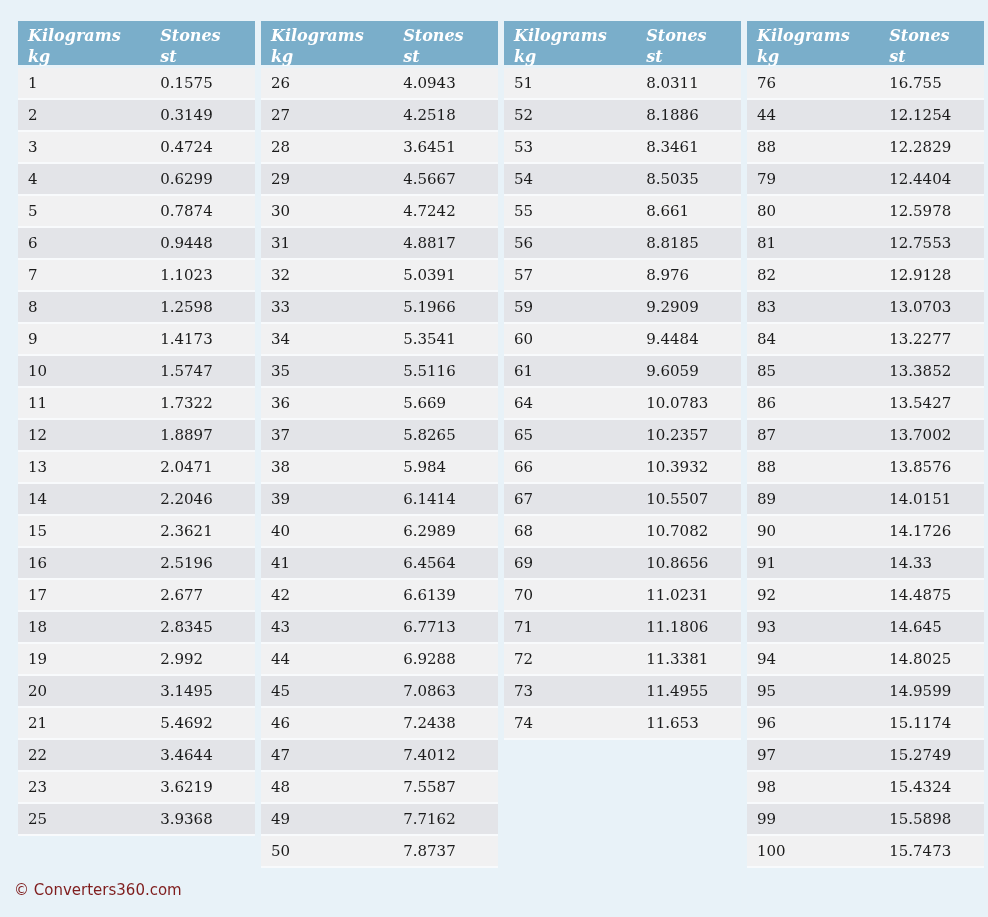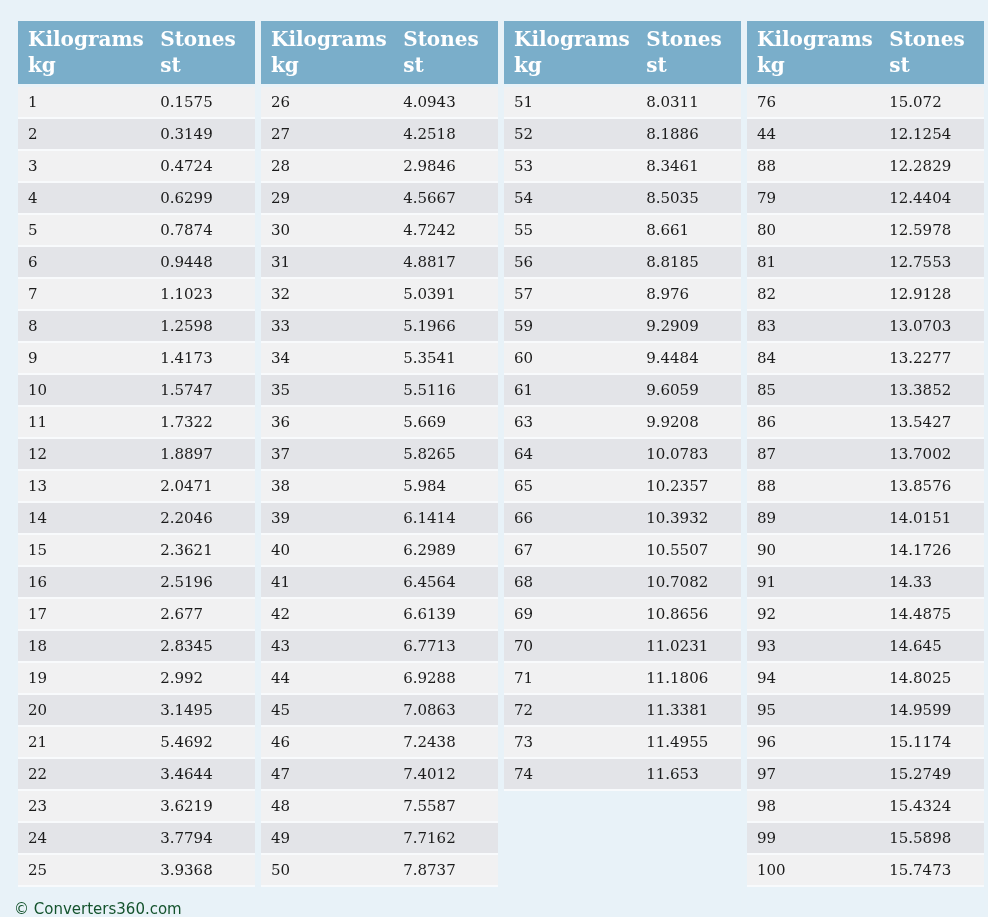--- a/index.html
+++ b/index.html
@@ -14,27 +14,28 @@
     display:grid;
     grid-template-columns:repeat(4, 1fr);
     column-gap:6px;
     padding:21px 4px 0 18px;
   }
   .conv-table { display:block; }
   .thead {
     background:#7aaeca;
     color:#ffffff;
     font-weight:bold;
-    font-size:20px;
+    font-size:16px;
     line-height:1.3;
     display:flex;
-    height:63px;
+    height:44px;
     box-sizing:border-box;
     padding-top:5px;
     margin-bottom:3px;
+    font-style:italic;
   }
   .thead .hcell { display:block; }
   .thead .c1 { width:60%; box-sizing:border-box; padding-left:10px; }
   .thead .c2 { width:40%; }
   .hline { display:block; }
   .tbody { display:block; }
   .row {
     display:flex;
     align-items:center;
     height:32px;
@@ -42,21 +43,21 @@
     border-bottom:2px solid #f8fafc;
     font-size:15px;
   }
   .row:nth-child(odd)  { background:#f1f1f2; }
   .row:nth-child(even) { background:#e3e4e8; }
   .row .kg { width:60%; box-sizing:border-box; padding-left:10px; }
   .row .st { width:40%; }
   .footer {
     font-family:"DejaVu Sans", sans-serif;
     font-size:15px;
-    color:#14532d;
+    color:#7f1d1d;
     padding:13px 0 0 14px;
   }
 </style>
 </head>
 <body style="background: rgb(232, 242, 248);">
 
 <div class="tables">
 
   <div class="conv-table">
     <div class="thead" style="background: rgb(122, 174, 202); color: rgb(255, 255, 255);">
@@ -156,24 +157,20 @@
         </div>
         <div class="row">
           <span class="kg">22</span>
           <span class="st">3.4644</span>
         </div>
         <div class="row">
           <span class="kg">23</span>
           <span class="st">3.6219</span>
         </div>
         <div class="row">
-          <span class="kg">24</span>
-          <span class="st">3.7794</span>
-        </div>
-        <div class="row">
           <span class="kg">25</span>
           <span class="st">3.9368</span>
         </div>
       </div>
   </div>
 
   <div class="conv-table">
     <div class="thead" style="background: rgb(122, 174, 202); color: rgb(255, 255, 255);">
       <span class="hcell c1">
         <span class="hline">Kilograms</span>
@@ -188,21 +185,21 @@
         <div class="row">
           <span class="kg">26</span>
           <span class="st">4.0943</span>
         </div>
         <div class="row">
           <span class="kg">27</span>
           <span class="st">4.2518</span>
         </div>
         <div class="row">
           <span class="kg">28</span>
-          <span class="st">2.9846</span>
+          <span class="st">3.6451</span>
         </div>
         <div class="row">
           <span class="kg">29</span>
           <span class="st">4.5667</span>
         </div>
         <div class="row">
           <span class="kg">30</span>
           <span class="st">4.7242</span>
         </div>
         <div class="row">
@@ -334,24 +331,20 @@
         </div>
         <div class="row">
           <span class="kg">60</span>
           <span class="st">9.4484</span>
         </div>
         <div class="row">
           <span class="kg">61</span>
           <span class="st">9.6059</span>
         </div>
         <div class="row">
-          <span class="kg">63</span>
-          <span class="st">9.9208</span>
-        </div>
-        <div class="row">
           <span class="kg">64</span>
           <span class="st">10.0783</span>
         </div>
         <div class="row">
           <span class="kg">65</span>
           <span class="st">10.2357</span>
         </div>
         <div class="row">
           <span class="kg">66</span>
           <span class="st">10.3932</span>
@@ -398,21 +391,21 @@
         <span class="hline">kg</span>
       </span>
       <span class="hcell c2">
         <span class="hline">Stones</span>
         <span class="hline">st</span>
       </span>
     </div>
     <div class="tbody">
         <div class="row">
           <span class="kg">76</span>
-          <span class="st">15.072</span>
+          <span class="st">16.755</span>
         </div>
         <div class="row">
           <span class="kg">44</span>
           <span class="st">12.1254</span>
         </div>
         <div class="row">
           <span class="kg">88</span>
           <span class="st">12.2829</span>
         </div>
         <div class="row">

